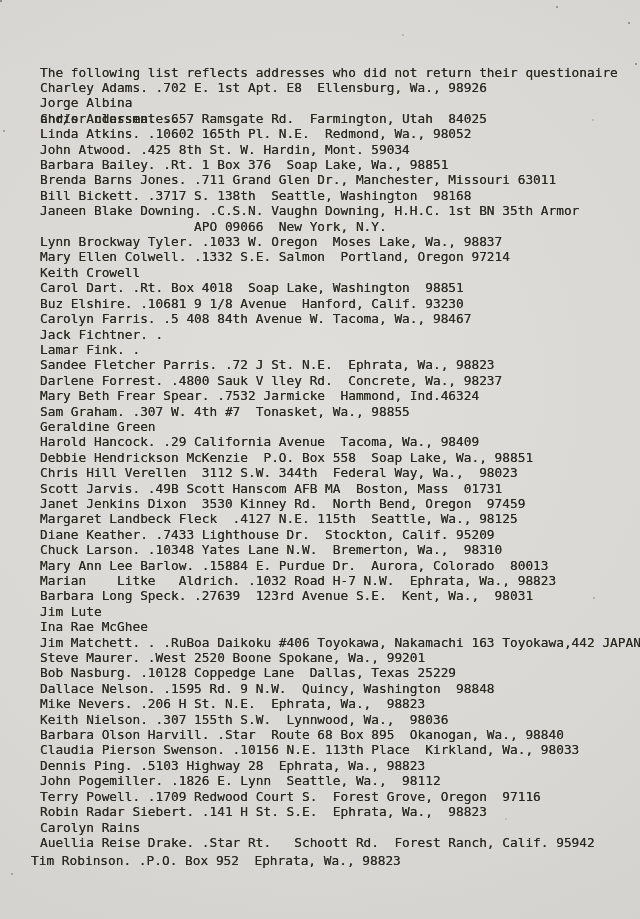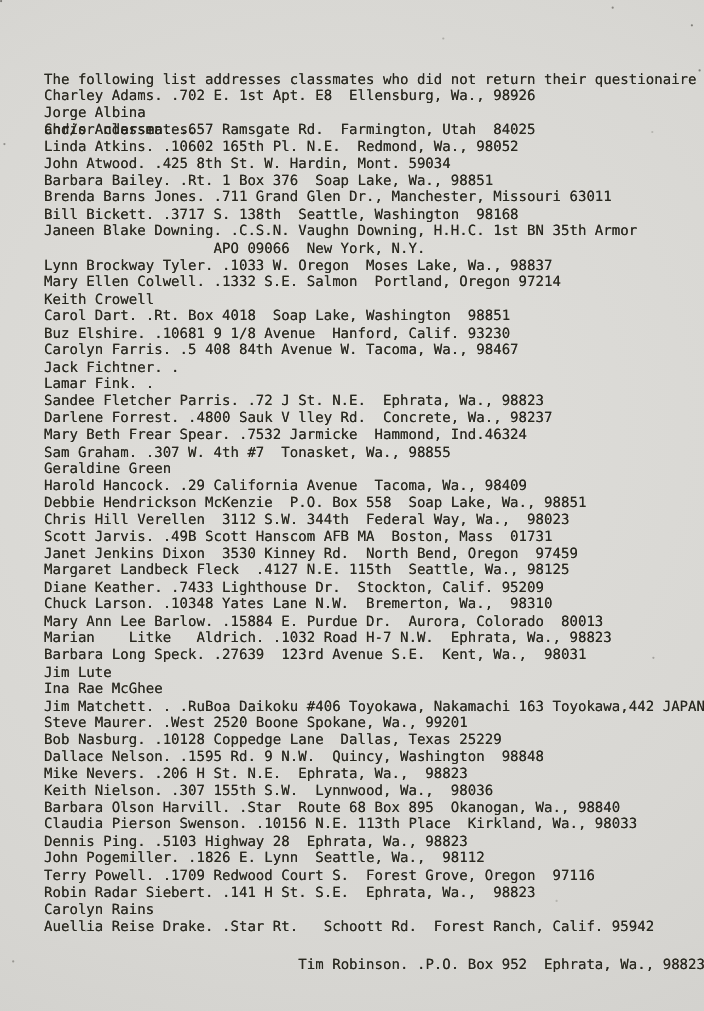--- a/index.html
+++ b/index.html
@@ -38,22 +38,21 @@
     top: 34px;
   }
   .list {
     position: absolute;
     left: 40px;
     top: 80px;
   }
   
   .list .line:last-child {
     margin-left: -9px;
-    margin-top: 20px;
-    text-align: right;
+    margin-top: 3px;
   }
   
   .specks {
     position: absolute;
     left: 0; top: 0;
     width: 2px; height: 2px;
     background: rgba(40,38,32,0.55);
     border-radius: 50%;
     box-shadow:
       556px 6px 0 0 rgba(40,38,32,0.45),
@@ -69,18 +68,18 @@
       635px 63px 0 0 rgba(40,38,32,0.5);
   }
 </style>
 </head>
 <body>
 
 <div class="page">
   <div class="specks"></div>
 
   <div class="intro ink">
-    <div>The following list addresses classmates who did not return their questionaire</div>
+    <div>The following list reflects addresses who did not return their questionaire</div>
     <div>and/or classmates.</div>
   </div>
 
   <div class="list ink" id="classmates-list"><div class="line">Charley Adams. .702 E. 1st Apt. E8  Ellensburg, Wa., 98926</div><div class="line">Jorge Albina</div><div class="line">Chris Andersen. .657 Ramsgate Rd.  Farmington, Utah  84025</div><div class="line">Linda Atkins. .10602 165th Pl. N.E.  Redmond, Wa., 98052</div><div class="line">John Atwood. .425 8th St. W. Hardin, Mont. 59034</div><div class="line">Barbara Bailey. .Rt. 1 Box 376  Soap Lake, Wa., 98851</div><div class="line">Brenda Barns Jones. .711 Grand Glen Dr., Manchester, Missouri 63011</div><div class="line">Bill Bickett. .3717 S. 138th  Seattle, Washington  98168</div><div class="line">Janeen Blake Downing. .C.S.N. Vaughn Downing, H.H.C. 1st BN 35th Armor</div><div class="line">                    APO 09066  New York, N.Y.</div><div class="line">Lynn Brockway Tyler. .1033 W. Oregon  Moses Lake, Wa., 98837</div><div class="line">Mary Ellen Colwell. .1332 S.E. Salmon  Portland, Oregon 97214</div><div class="line">Keith Crowell</div><div class="line">Carol Dart. .Rt. Box 4018  Soap Lake, Washington  98851</div><div class="line">Buz Elshire. .10681 9 1/8 Avenue  Hanford, Calif. 93230</div><div class="line">Carolyn Farris. .5 408 84th Avenue W. Tacoma, Wa., 98467</div><div class="line">Jack Fichtner. .</div><div class="line">Lamar Fink. .</div><div class="line">Sandee Fletcher Parris. .72 J St. N.E.  Ephrata, Wa., 98823</div><div class="line">Darlene Forrest. .4800 Sauk V lley Rd.  Concrete, Wa., 98237</div><div class="line">Mary Beth Frear Spear. .7532 Jarmicke  Hammond, Ind.46324</div><div class="line">Sam Graham. .307 W. 4th #7  Tonasket, Wa., 98855</div><div class="line">Geraldine Green</div><div class="line">Harold Hancock. .29 California Avenue  Tacoma, Wa., 98409</div><div class="line">Debbie Hendrickson McKenzie  P.O. Box 558  Soap Lake, Wa., 98851</div><div class="line">Chris Hill Verellen  3112 S.W. 344th  Federal Way, Wa.,  98023</div><div class="line">Scott Jarvis. .49B Scott Hanscom AFB MA  Boston, Mass  01731</div><div class="line">Janet Jenkins Dixon  3530 Kinney Rd.  North Bend, Oregon  97459</div><div class="line">Margaret Landbeck Fleck  .4127 N.E. 115th  Seattle, Wa., 98125</div><div class="line">Diane Keather. .7433 Lighthouse Dr.  Stockton, Calif. 95209</div><div class="line">Chuck Larson. .10348 Yates Lane N.W.  Bremerton, Wa.,  98310</div><div class="line">Mary Ann Lee Barlow. .15884 E. Purdue Dr.  Aurora, Colorado  80013</div><div class="line">Marian    Litke   Aldrich. .1032 Road H-7 N.W.  Ephrata, Wa., 98823</div><div class="line">Barbara Long Speck. .27639  123rd Avenue S.E.  Kent, Wa.,  98031</div><div class="line">Jim Lute</div><div class="line">Ina Rae McGhee</div><div class="line">Jim Matchett. . .RuBoa Daikoku #406 Toyokawa, Nakamachi 163 Toyokawa,442 JAPAN</div><div class="line">Steve Maurer. .West 2520 Boone Spokane, Wa., 99201</div><div class="line">Bob Nasburg. .10128 Coppedge Lane  Dallas, Texas 25229</div><div class="line">Dallace Nelson. .1595 Rd. 9 N.W.  Quincy, Washington  98848</div><div class="line">Mike Nevers. .206 H St. N.E.  Ephrata, Wa.,  98823</div><div class="line">Keith Nielson. .307 155th S.W.  Lynnwood, Wa.,  98036</div><div class="line">Barbara Olson Harvill. .Star  Route 68 Box 895  Okanogan, Wa., 98840</div><div class="line">Claudia Pierson Swenson. .10156 N.E. 113th Place  Kirkland, Wa., 98033</div><div class="line">Dennis Ping. .5103 Highway 28  Ephrata, Wa., 98823</div><div class="line">John Pogemiller. .1826 E. Lynn  Seattle, Wa.,  98112</div><div class="line">Terry Powell. .1709 Redwood Court S.  Forest Grove, Oregon  97116</div><div class="line">Robin Radar Siebert. .141 H St. S.E.  Ephrata, Wa.,  98823</div><div class="line">Carolyn Rains</div><div class="line">Auellia Reise Drake. .Star Rt.   Schoott Rd.  Forest Ranch, Calif. 95942</div><div class="line">Tim Robinson. .P.O. Box 952  Ephrata, Wa., 98823</div></div>
 </div>
 
 </body></html>

